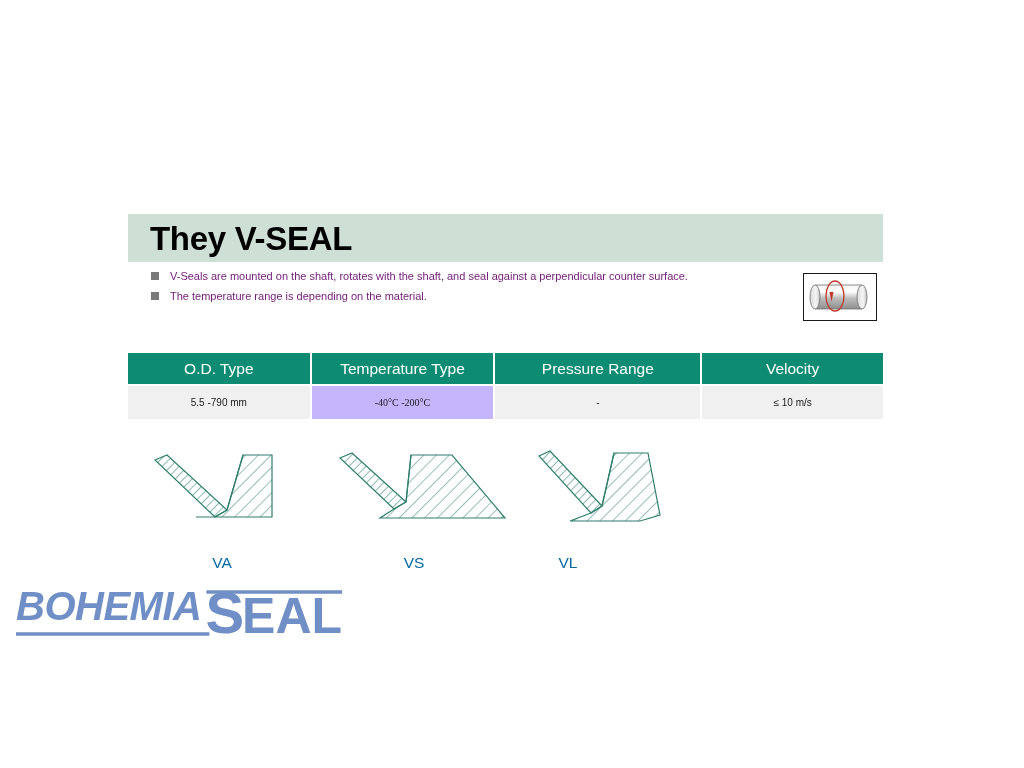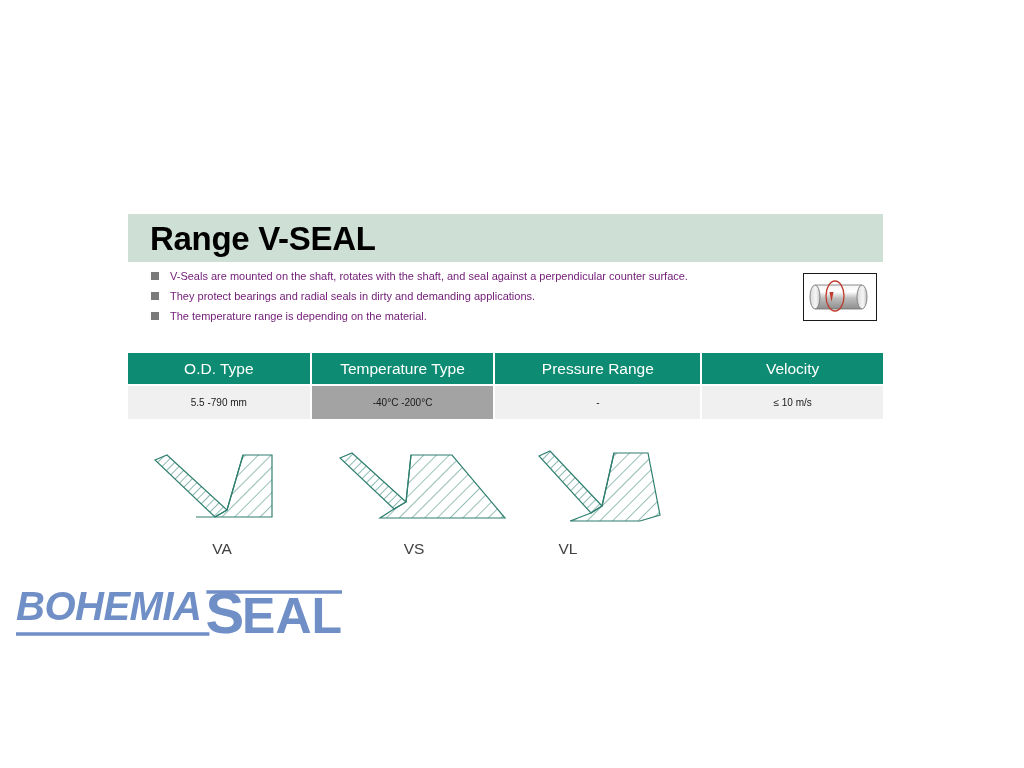--- a/index.html
+++ b/index.html
@@ -127,53 +127,50 @@
     position: absolute;
     left: 0;
     top: 0;
     width: 1024px;
     height: 768px;
     pointer-events: none;
   }
   .profile-label {
     position: absolute;
     font-size: 15.5px;
-    color: #404040;
+    color: #0369a1;
     text-align: center;
     width: 80px;
+    margin-top: 14px;
   }
   #label-va { left: 182px; top: 540px; }
   #label-vs { left: 374px; top: 540px; }
   #label-vl { left: 528px; top: 540px; }
 
   
   .logo {
     position: absolute;
     left: 14px;
     top: 578px;
     width: 380px;
     height: 70px;
   }
 </style>
 </head>
 <body>
 
 <div id="page">
 
   <div class="title-band" style="background: rgb(206, 223, 214);"></div>
-  <div class="title-text">Range V-SEAL</div>
+  <div class="title-text">They V-SEAL</div>
 
   <div class="bullets">
     <div class="bullet-row">
       <span class="bullet-sq"></span>
       <span>V-Seals are mounted on the shaft, rotates with the shaft, and seal against a perpendicular counter surface.</span>
-    </div>
-    <div class="bullet-row">
-      <span class="bullet-sq"></span>
-      <span>They protect bearings and radial seals in dirty and demanding applications.</span>
     </div>
     <div class="bullet-row">
       <span class="bullet-sq"></span>
       <span>The temperature range is depending on the material.</span>
     </div>
   </div>
 
   <div class="shaft-box">
     <svg width="71" height="45" viewBox="0 0 71 45">
       <defs>
@@ -205,21 +202,21 @@
 
   <div class="spec-table">
     <div class="spec-row head-row">
       <div class="spec-cell col-0" style="background: rgb(14, 140, 115);">O.D. Type</div>
       <div class="spec-cell col-1" style="background: rgb(14, 140, 115);">Temperature Type</div>
       <div class="spec-cell col-2" style="background: rgb(14, 140, 115);">Pressure Range</div>
       <div class="spec-cell col-3" style="background: rgb(14, 140, 115);">Velocity</div>
     </div>
     <div class="spec-row data-row">
       <div class="spec-cell col-0" style="background: rgb(240, 240, 240);">5.5 -790 mm</div>
-      <div class="spec-cell col-1" style="background: #a3a3a3;">-40°C -200°C</div>
+      <div class="spec-cell col-1" style="background: #c4b5fd; font-family: Liberation Serif, serif;">-40°C -200°C</div>
       <div class="spec-cell col-2" style="background: rgb(240, 240, 240);">-</div>
       <div class="spec-cell col-3" style="background: rgb(240, 240, 240);">≤ 10 m/s</div>
     </div>
   </div>
 
   <svg class="profiles" viewBox="0 0 1024 768">
     <defs>
 
       <pattern id="hatchDense" width="6" height="6" patternTransform="rotate(45)" patternUnits="userSpaceOnUse">
         <line x1="0" y1="0" x2="0" y2="6" stroke="#2f7f6f" stroke-width="1.1"></line>

